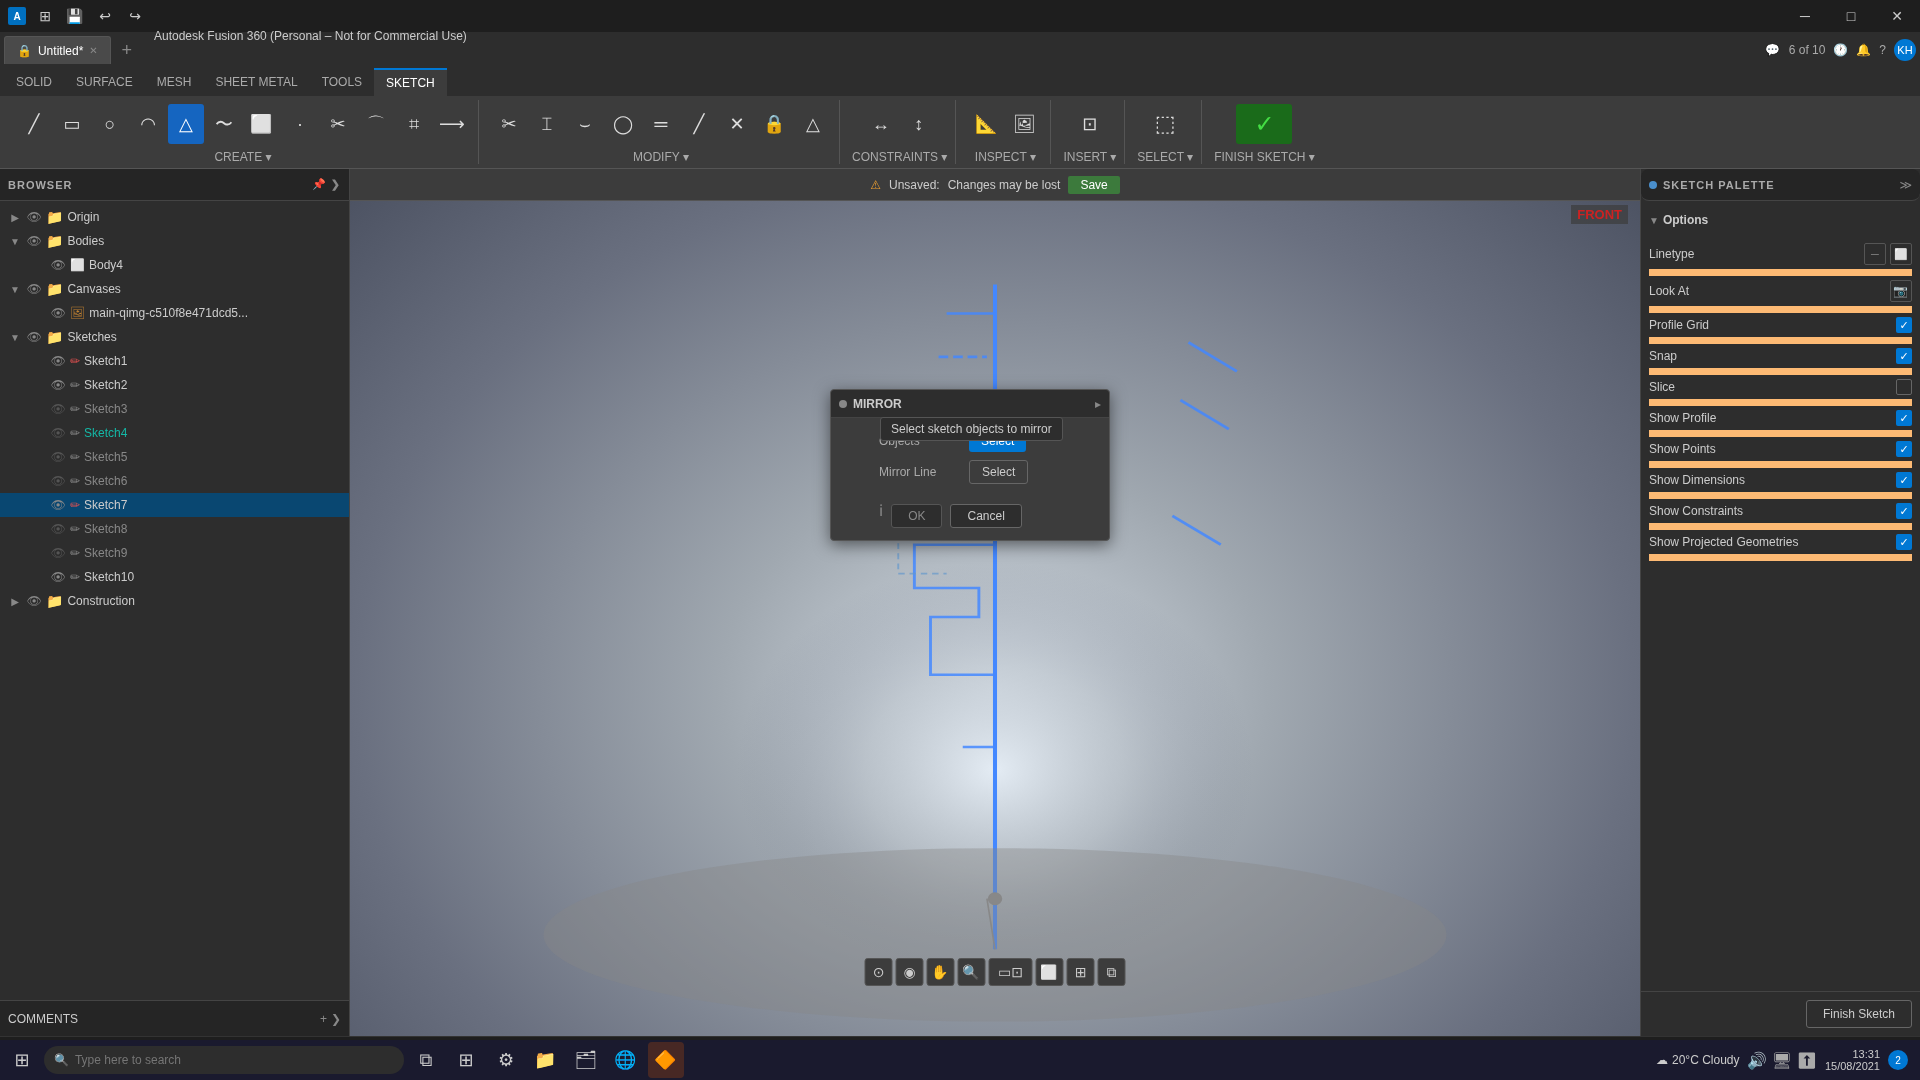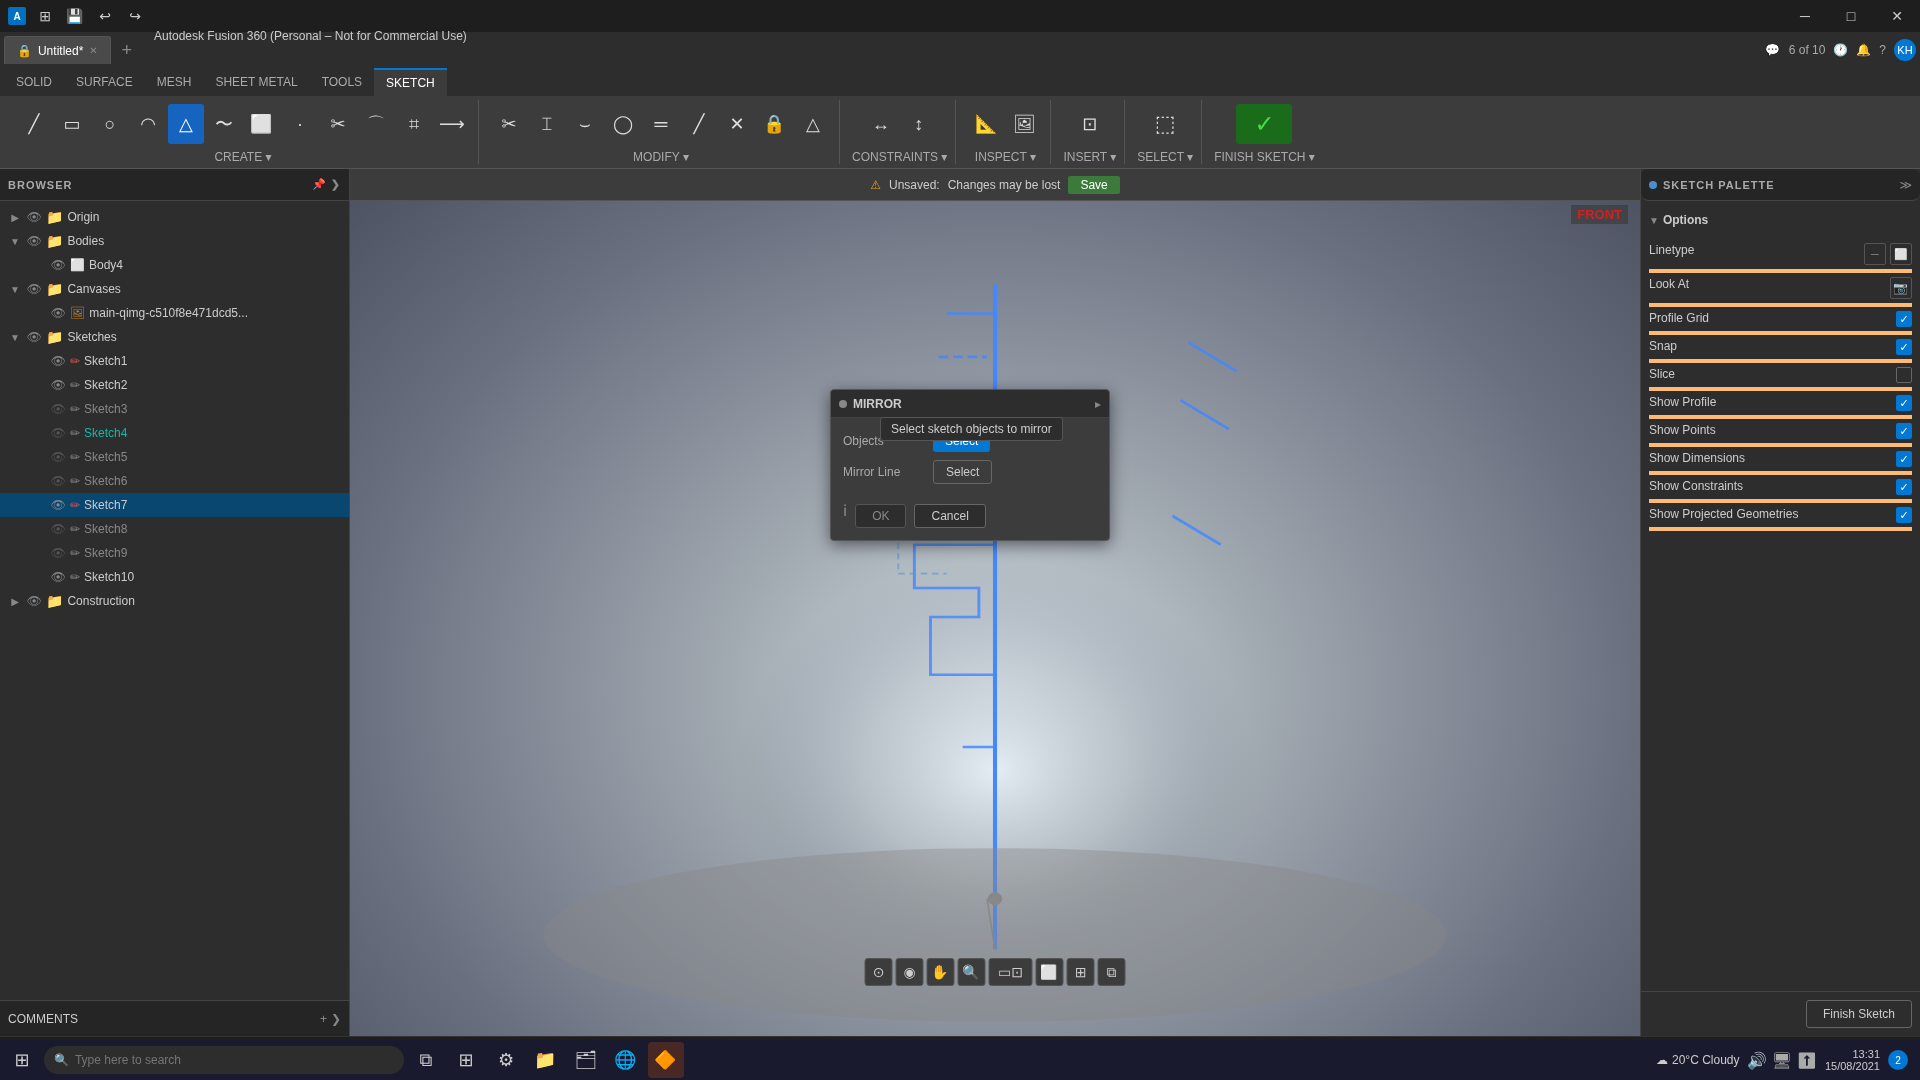--- a/index.html
+++ b/index.html
@@ -154,21 +154,21 @@
       display: flex;
       align-items: center;
       padding: 0 8px;
       gap: 6px;
       border-radius: 4px 4px 0 0;
       border-bottom: 1px solid #444;
     }
     #mirror-dialog-header .dialog-dot { width: 8px; height: 8px; background: #888; border-radius: 50%; }
     #mirror-dialog-header .dialog-title { font-size: 12px; color: #ccc; font-weight: bold; }
     #mirror-dialog-header .dialog-expand { margin-left: auto; color: #888; font-size: 12px; cursor: pointer; }
-    #mirror-dialog-body { padding: 12px; }
+    #mirror-dialog-body { padding: 12px; margin-left: 36px; }
     .dialog-row { display: flex; align-items: center; margin-bottom: 8px; }
     .dialog-row .dlabel { width: 90px; font-size: 12px; color: #aaa; }
     .select-btn { background: #0078d4; color: white; border: none; padding: 4px 12px; border-radius: 3px; cursor: pointer; font-size: 12px; display: flex; align-items: center; gap: 4px; }
     .select-btn-outline { background: transparent; color: #ccc; border: 1px solid #666; padding: 4px 12px; border-radius: 3px; cursor: pointer; font-size: 12px; display: flex; align-items: center; gap: 4px; }
     .dialog-actions { display: flex; justify-content: flex-end; gap: 8px; margin-top: 12px; }
     .btn-ok { background: #2d2d2d; color: #888; border: 1px solid #555; padding: 4px 16px; border-radius: 3px; cursor: pointer; font-size: 12px; }
     .btn-cancel { background: #2d2d2d; color: #ccc; border: 1px solid #666; padding: 4px 16px; border-radius: 3px; cursor: pointer; font-size: 12px; }
     .dialog-info { color: #888; font-size: 16px; }
     .tooltip-box {
       position: absolute;
@@ -202,21 +202,21 @@
       border-radius: 8px;
     }
     .panel-dot { width: 8px; height: 8px; background: #4a8fcc; border-radius: 50%; }
     .panel-title { font-size: 11px; font-weight: bold; letter-spacing: 1px; color: #aaa; }
     .panel-expand { margin-left: auto; color: #888; cursor: pointer; }
     #right-panel-content { flex: 1; overflow-y: auto; padding: 8px; }
     .options-section { }
     .options-header { display: flex; align-items: center; gap: 4px; padding: 4px 0; margin-bottom: 8px; }
     .options-expand { color: #888; font-size: 10px; }
     .options-label { font-size: 12px; color: #ccc; font-weight: bold; }
-    .option-row { display: flex; padding: 4px 0; border-bottom: 4px solid #fdba74; min-height: 28px; }
+    .option-row { display: flex; align-items: center; padding: 4px 0; border-bottom: 7px solid #fdba74; min-height: 28px; }
     .option-label { flex: 1; font-size: 12px; color: #ccc; }
     .option-control { display: flex; align-items: center; gap: 4px; }
     .checkbox-checked { width: 16px; height: 16px; background: #0078d4; border-radius: 2px; display: flex; align-items: center; justify-content: center; color: white; font-size: 11px; cursor: pointer; }
     .checkbox-unchecked { width: 16px; height: 16px; border: 1px solid #666; border-radius: 2px; display: flex; align-items: center; justify-content: center; cursor: pointer; }
     .linetype-icons { display: flex; gap: 4px; }
     .lt-icon { width: 22px; height: 22px; border: 1px solid #555; border-radius: 2px; display: flex; align-items: center; justify-content: center; cursor: pointer; color: #888; font-size: 11px; }
     .lookat-icon { width: 22px; height: 22px; border: 1px solid #555; border-radius: 2px; display: flex; align-items: center; justify-content: center; cursor: pointer; color: #888; font-size: 12px; }
     .vp-btn { width: 28px; height: 28px; background: #3c3c3c; border: 1px solid #555; border-radius: 3px; display: flex; align-items: center; justify-content: center; cursor: pointer; color: #ccc; font-size: 14px; }
     #comments-bar {
       height: 36px;

